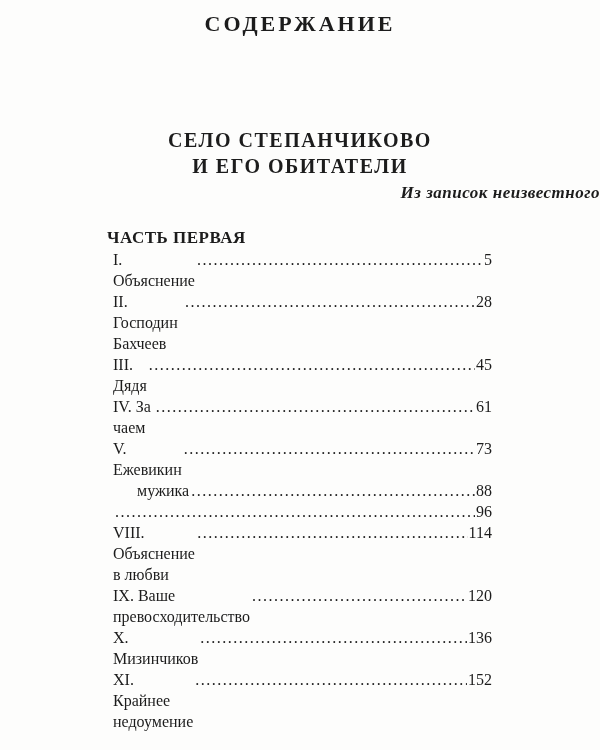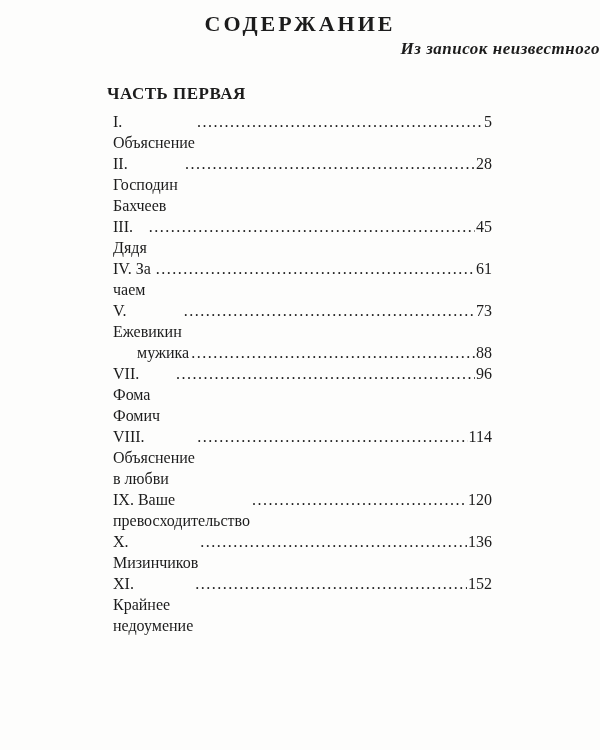--- a/index.html
+++ b/index.html
@@ -48,21 +48,21 @@
     margin-right: 108px;
   }
   .toc-section.first {
     margin-top: 24px;
   }
   .part-heading {
     font-weight: bold;
     font-size: 17px;
     line-height: 22px;
     letter-spacing: 0.5px;
-    margin-bottom: 6px;
+    margin-bottom: 0;
   }
   .entries {
     margin-left: 6px;
   }
   .entry-line,
   .entry-row {
     font-size: 16px;
     line-height: 21px;
   }
   .entry-row {
@@ -88,20 +88,24 @@
   .page-num {
     flex: 0 0 auto;
   }
 </style>
 </head>
 <body>
 
 <div class="book-page">
   <h1 class="toc-title">СОДЕРЖАНИЕ</h1>
 
+  <div class="book-title">
+    <div>СЕЛО СТЕПАНЧИКОВО</div>
+    <div>И ЕГО ОБИТАТЕЛИ</div>
+  </div>
 
   <div class="subtitle">Из записок неизвестного</div>
 
   <div id="toc-sections">
       <div class="toc-section first">
         <div class="part-heading">ЧАСТЬ ПЕРВАЯ</div>
         <div class="entries">
           <div class="entry">
             <div class="entry-row">
               <span class="entry-label">I. Объяснение</span>
@@ -139,21 +143,20 @@
           </div>
           <div class="entry">
             <div class="entry-row cont">
               <span class="entry-label">мужика</span>
               <span class="leader"></span>
               <span class="page-num">88</span>
             </div>
           </div>
           <div class="entry">
             <div class="entry-row">
-              <span class="entry-label">VII. Фома Фомич</span>
               <span class="leader"></span>
               <span class="page-num">96</span>
             </div>
           </div>
           <div class="entry">
             <div class="entry-row">
               <span class="entry-label">VIII. Объяснение в любви</span>
               <span class="leader"></span>
               <span class="page-num">114</span>
             </div>

